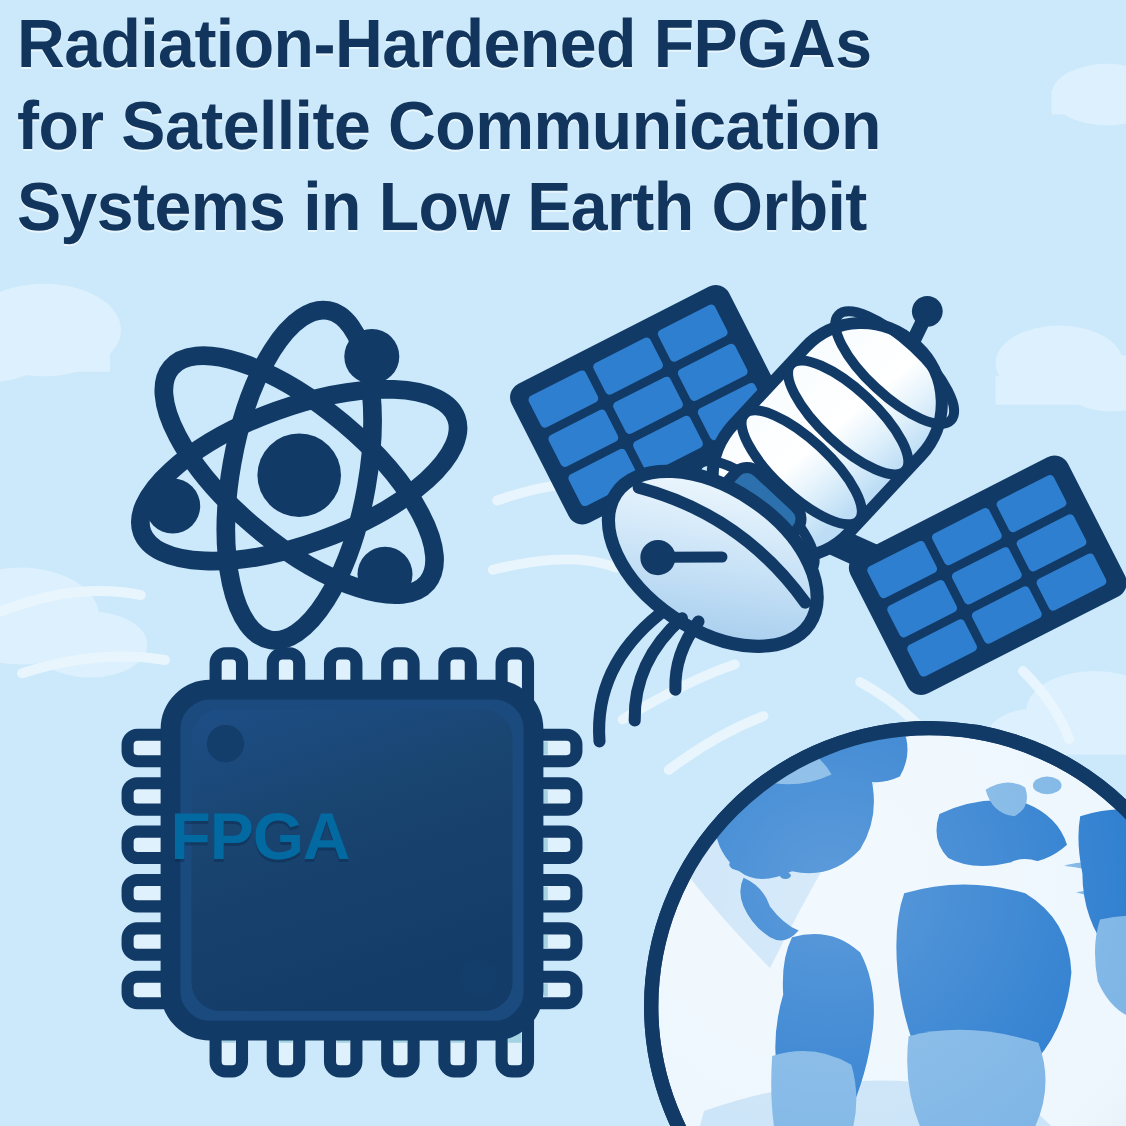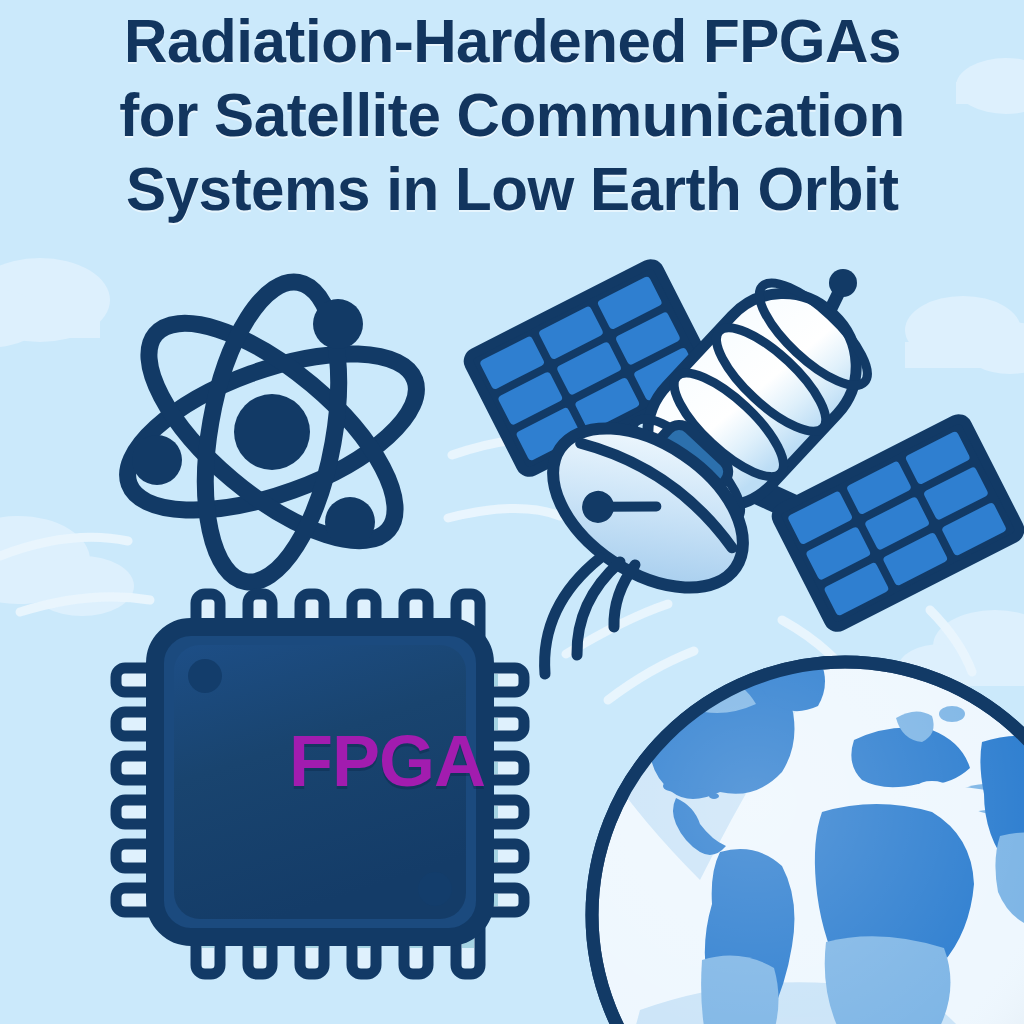--- a/index.html
+++ b/index.html
@@ -11,46 +11,46 @@
     background:#cbe9fb;
   }
   #poster svg.layer{
     position:absolute;left:0;top:0;width:1024px;height:1024px;
     display:block;
   }
   .title-block{
     position:absolute;
     left:0;top:0;width:1024px;height:236px;
     display:flex;flex-direction:column;
-    align-items:center;justify-content:flex-start;
+    justify-content:flex-start;
     padding-top:4px;
     box-sizing:border-box;
     pointer-events:none;
   }
   .title-line{
     font-family:"Liberation Sans", sans-serif;
     font-weight:bold;
     font-size:62px;
     line-height:74px;
     letter-spacing:-0.5px;
     color:#12355e;
     white-space:nowrap;
     transform:scaleX(0.97);
     text-shadow:0 2px 0 rgba(255,255,255,0.55);
   }
   .chip-label{
     position:absolute;
     left:155px;top:715px;
     width:330px;
-    text-align:right;
+    text-align:left;
     font-family:"Liberation Sans", sans-serif;
     font-weight:bold;
-    font-size:72px;
+    font-size:60px;
     line-height:92px;
-    color:#a21caf;
+    color:#0369a1;
     letter-spacing:-1px;
     text-shadow:0 3px 0 rgba(10,35,66,0.35);
     pointer-events:none;
   }
 </style>
 </head>
 <body>
 
 <div id="poster">
 

